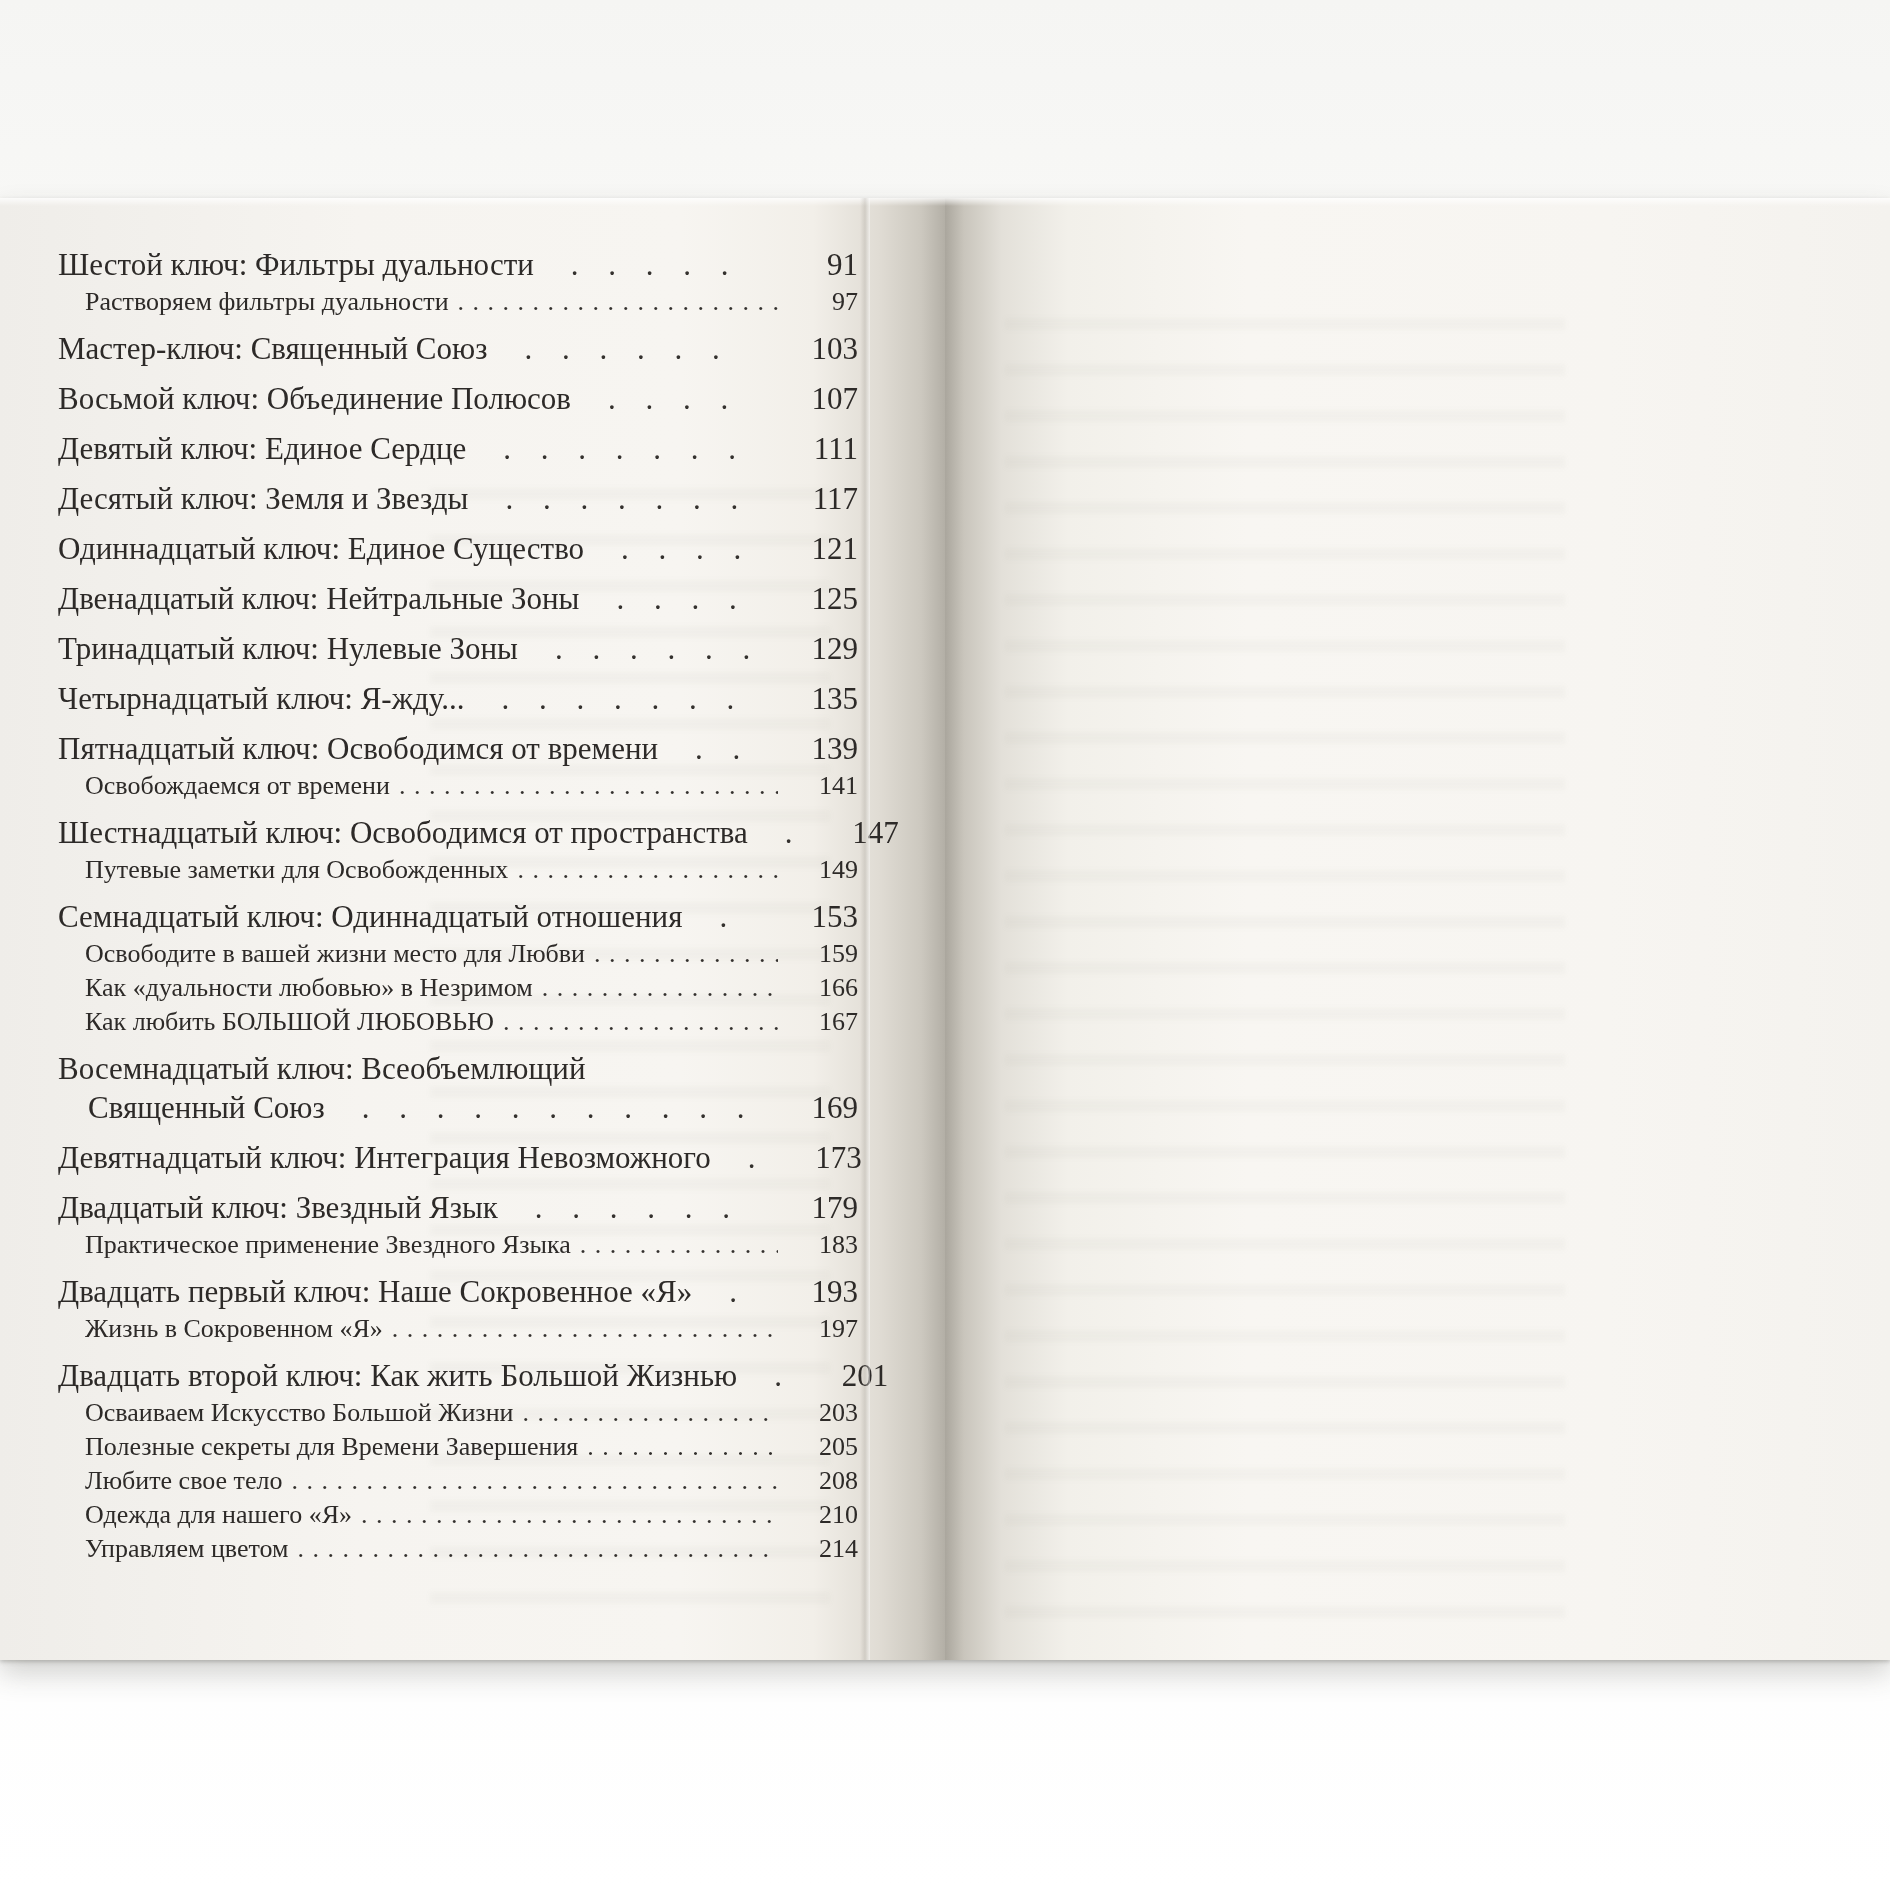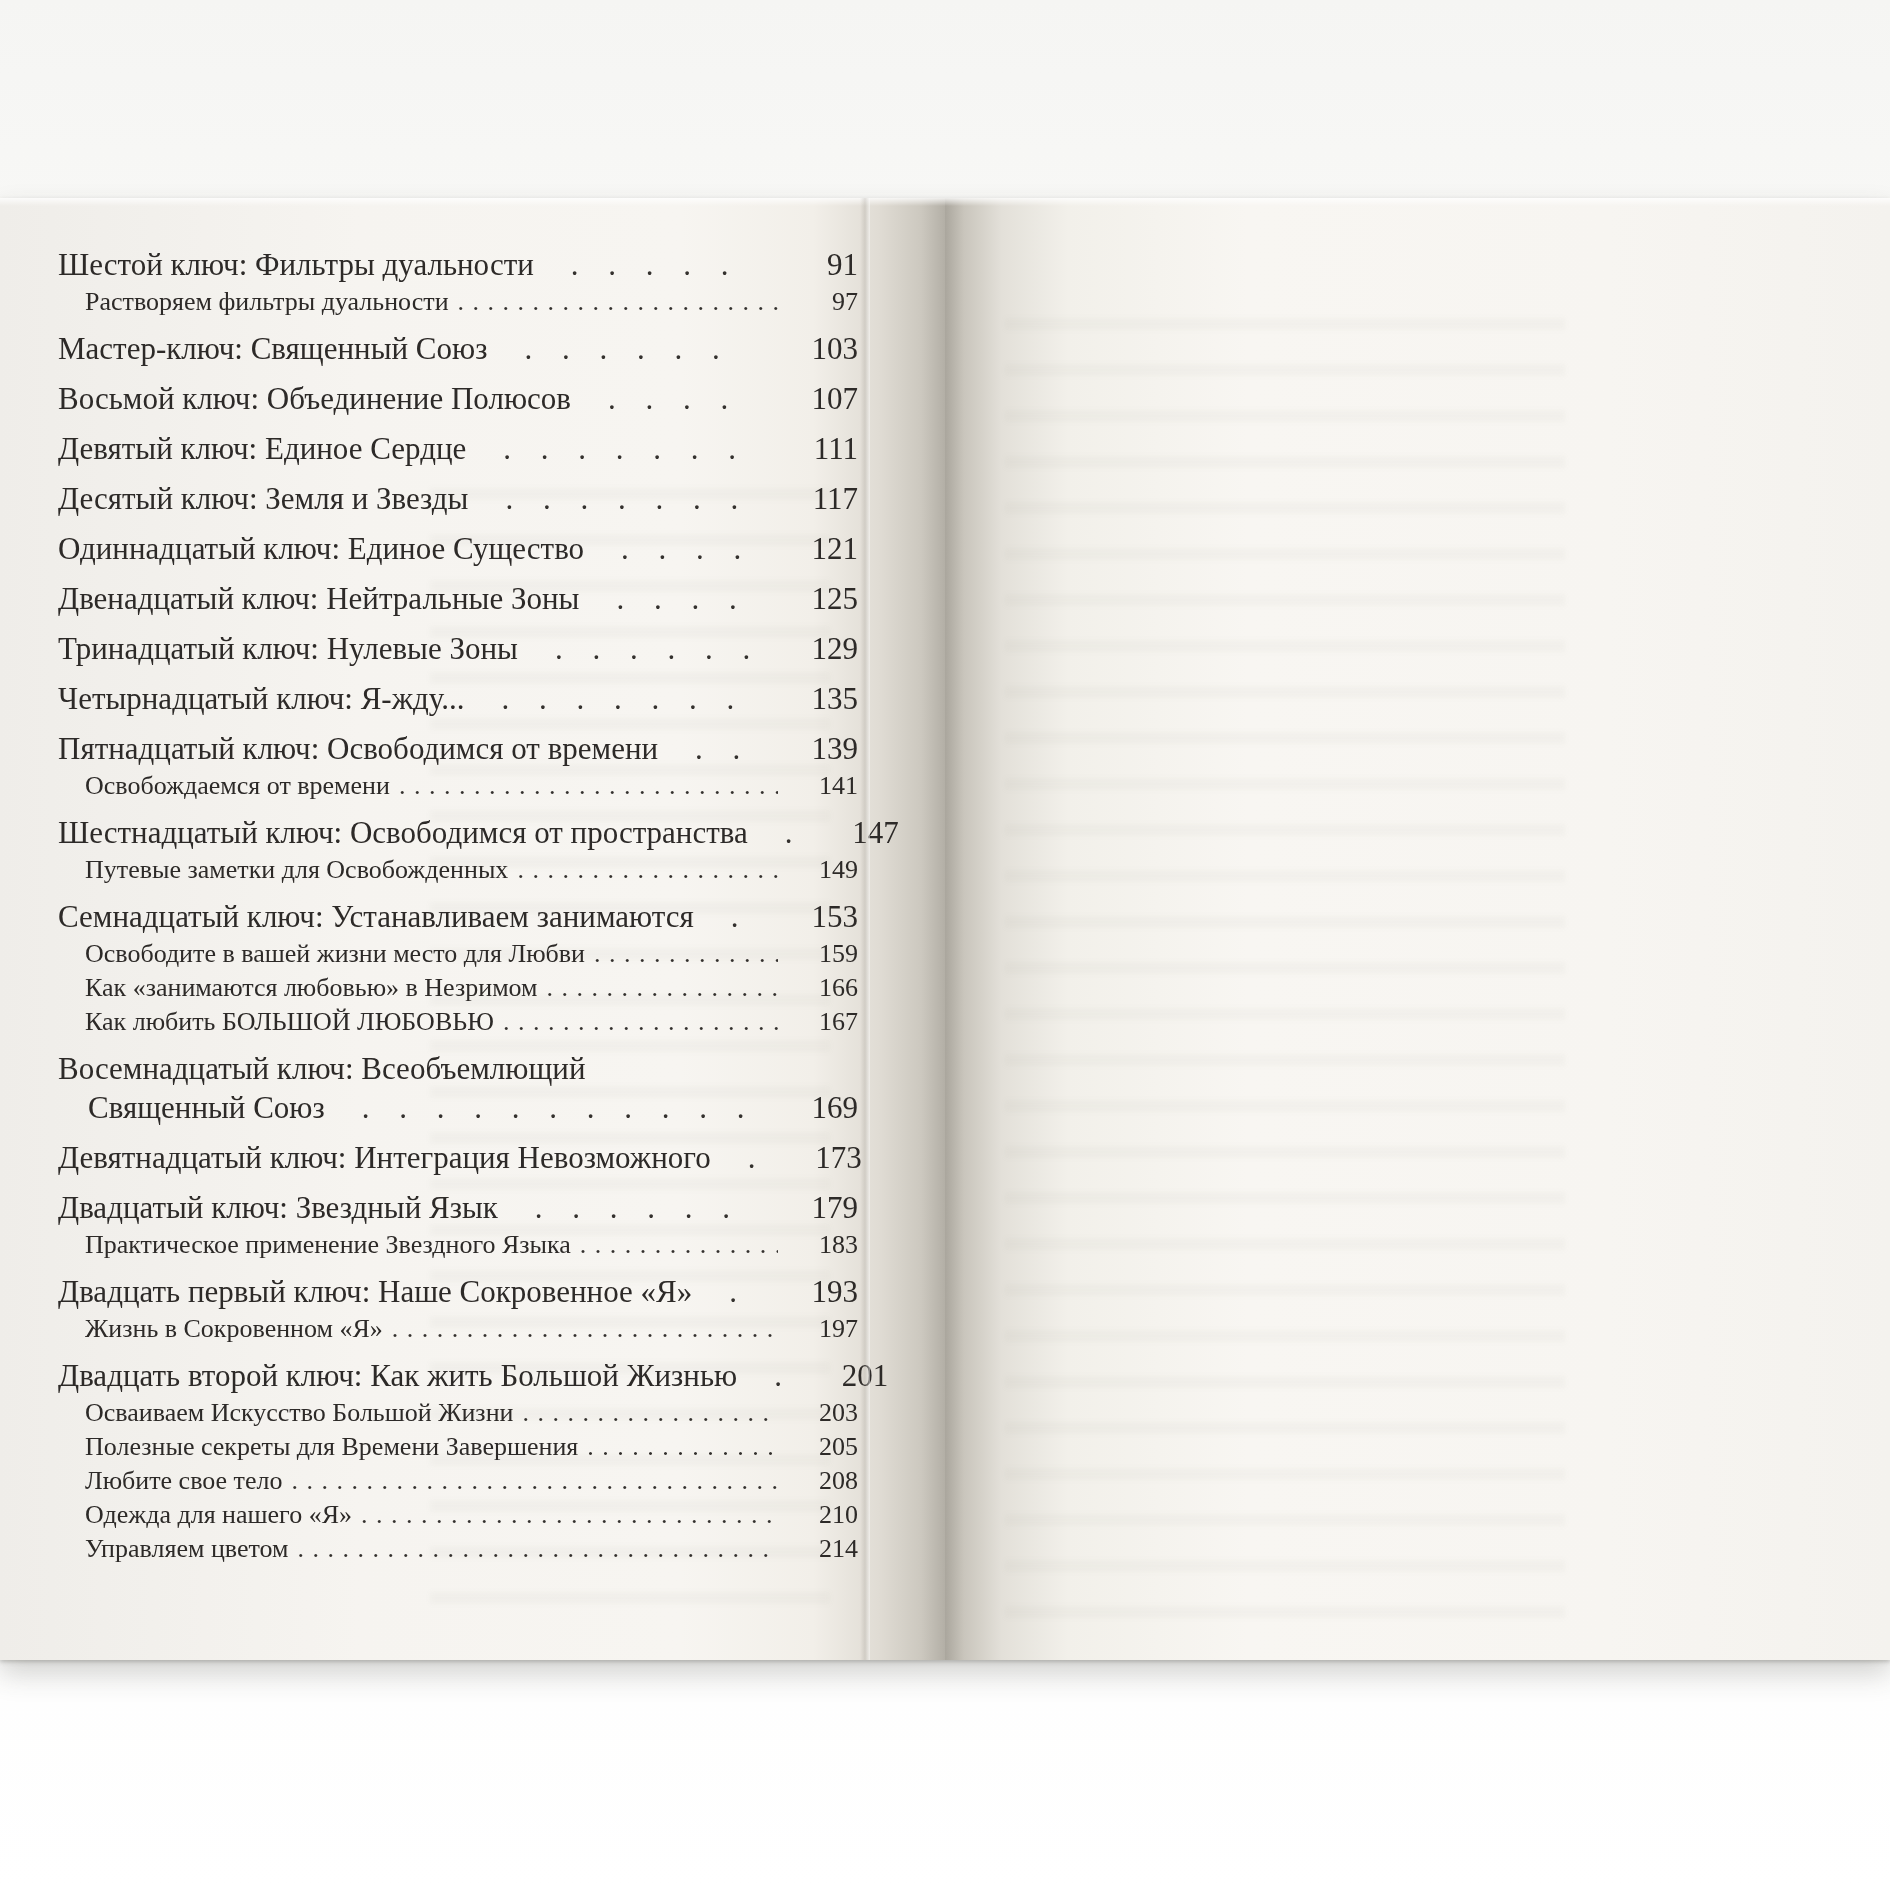--- a/index.html
+++ b/index.html
@@ -137,31 +137,31 @@
           <span class="t">Шестнадцатый ключ: Освободимся от пространства</span>
           <span class="lead"></span>
           <span class="num">147</span>
         </div>
         <div class="entry sub">
           <span class="t">Путевые заметки для Освобожденных</span>
           <span class="lead"></span>
           <span class="num">149</span>
         </div>
         <div class="entry ch">
-          <span class="t">Семнадцатый ключ: Устанавливаем занимаются</span>
+          <span class="t">Семнадцатый ключ: Одиннадцатый отношения</span>
           <span class="lead"></span>
           <span class="num">153</span>
         </div>
         <div class="entry sub">
           <span class="t">Освободите в вашей жизни место для Любви</span>
           <span class="lead"></span>
           <span class="num">159</span>
         </div>
         <div class="entry sub">
-          <span class="t">Как «занимаются любовью» в Незримом</span>
+          <span class="t">Как «дуальности любовью» в Незримом</span>
           <span class="lead"></span>
           <span class="num">166</span>
         </div>
         <div class="entry sub">
           <span class="t">Как любить БОЛЬШОЙ ЛЮБОВЬЮ</span>
           <span class="lead"></span>
           <span class="num">167</span>
         </div>
         <div class="entry ch">
           <span class="t">Восемнадцатый ключ: Всеобъемлющий</span>

